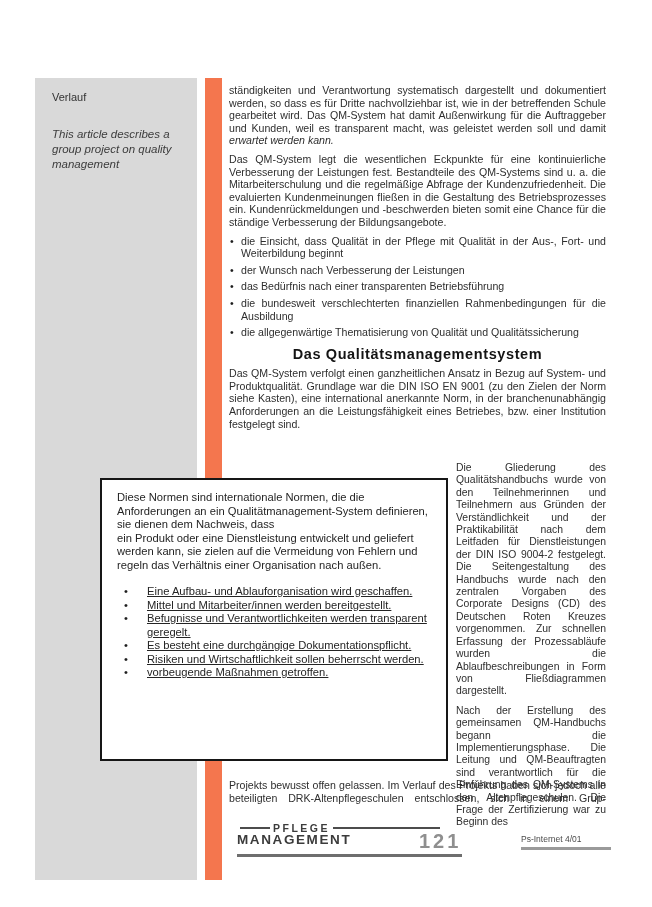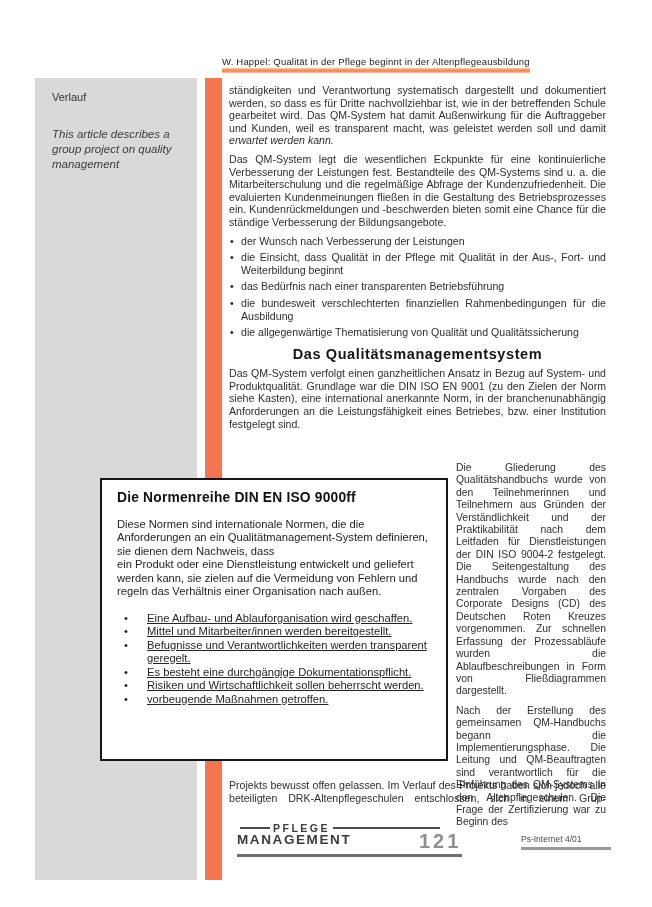--- a/index.html
+++ b/index.html
@@ -83,45 +83,43 @@
   .issue {
     position:absolute; left:521px; top:834px; width:90px; 
     font-size:8.5px; color:#4a4a4a; padding-bottom:3px; border-bottom:3px solid #9a9a9a;
   }
 </style>
 </head>
 <body>
 
 <div class="page">
 
-  <div class="runhead">W. Happel: Qualität in der Pflege beginnt in der Altenpflegeausbildung</div>
 
   <div class="abstract-box">
     <div class="abstract-title">Verlauf</div>
     <div class="abstract-text">This article describes a group project on quality management</div>
   </div>
 
   <div class="accent-bar"></div>
 
   <div class="main-col">
     <p><span>ständigkeiten und Verantwortung systematisch dargestellt und dokumentiert werden, so dass es für Dritte nachvollziehbar ist, wie in der betreffenden Schule gearbeitet wird. Das QM-System hat damit Außenwirkung für die Auftraggeber und Kunden, weil es transparent macht, was geleistet werden soll und damit</span> <em>erwartet werden kann.</em></p>
     <p>Das QM-System legt die wesentlichen Eckpunkte für eine kontinuierliche Verbesserung der Leistungen fest. Bestandteile des QM-Systems sind u. a. die Mitarbeiterschulung und die regelmäßige Abfrage der Kundenzufriedenheit. Die evaluierten Kundenmeinungen fließen in die Gestaltung des Betriebsprozesses ein. Kundenrückmeldungen und -beschwerden bieten somit eine Chance für die ständige Verbesserung der Bildungsangebote.</p>
     <ul class="lead-list">
+      <li>die Einsicht, dass Qualität in der Pflege mit Qualität in der Aus-, Fort- und Weiterbildung beginnt</li>
       <li>der Wunsch nach Verbesserung der Leistungen</li>
-      <li>die Einsicht, dass Qualität in der Pflege mit Qualität in der Aus-, Fort- und Weiterbildung beginnt</li>
       <li>das Bedürfnis nach einer transparenten Betriebsführung</li>
       <li>die bundesweit verschlechterten finanziellen Rahmenbedingungen für die Ausbildung</li>
       <li>die allgegenwärtige Thematisierung von Qualität und Qualitätssicherung</li>
     </ul>
     <div class="section-heading">Das Qualitätsmanagementsystem</div>
     <p>Das QM-System verfolgt einen ganzheitlichen Ansatz in Bezug auf System- und Produktqualität. Grundlage war die DIN ISO EN 9001 (zu den Zielen der Norm siehe Kasten), eine international anerkannte Norm, in der branchenunabhängig Anforderungen an die Leistungsfähigkeit eines Betriebes, bzw. einer Institution festgelegt sind.</p>
   </div>
 
   <div class="infobox">
-    <div class="infobox-title">Die Normenreihe DIN EN ISO 9000ff</div>
     <p>Diese Normen sind internationale Normen, die die Anforderungen an ein Qualitätmanagement-System definieren, sie dienen dem Nachweis, dass</p>
     <p>ein Produkt oder eine Dienstleistung entwickelt und geliefert werden kann, sie zielen auf die Vermeidung von Fehlern und regeln das Verhältnis einer Organisation nach außen.</p>
     <ul class="infobox-list">
       <li>Eine Aufbau- und Ablauforganisation wird geschaffen.</li>
       <li>Mittel und Mitarbeiter/innen werden bereitgestellt.</li>
       <li>Befugnisse und Verantwortlichkeiten werden transparent geregelt.</li>
       <li>Es besteht eine durchgängige Dokumentationspflicht.</li>
       <li>Risiken und Wirtschaftlichkeit sollen beherrscht werden.</li>
       <li>vorbeugende Maßnahmen getroffen.</li>
     </ul>

